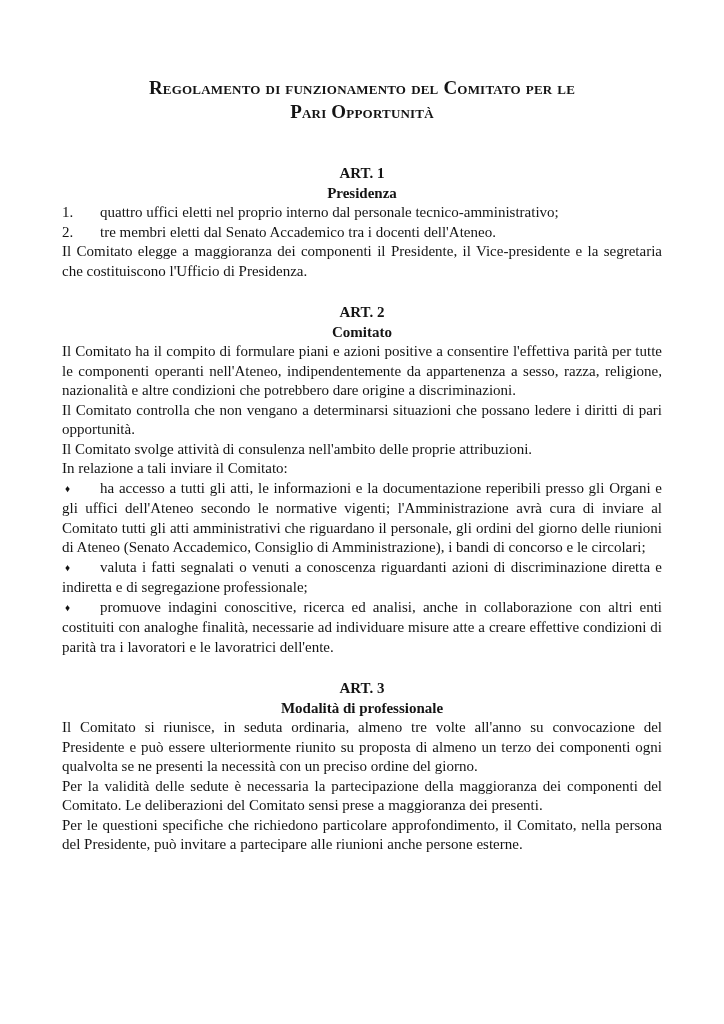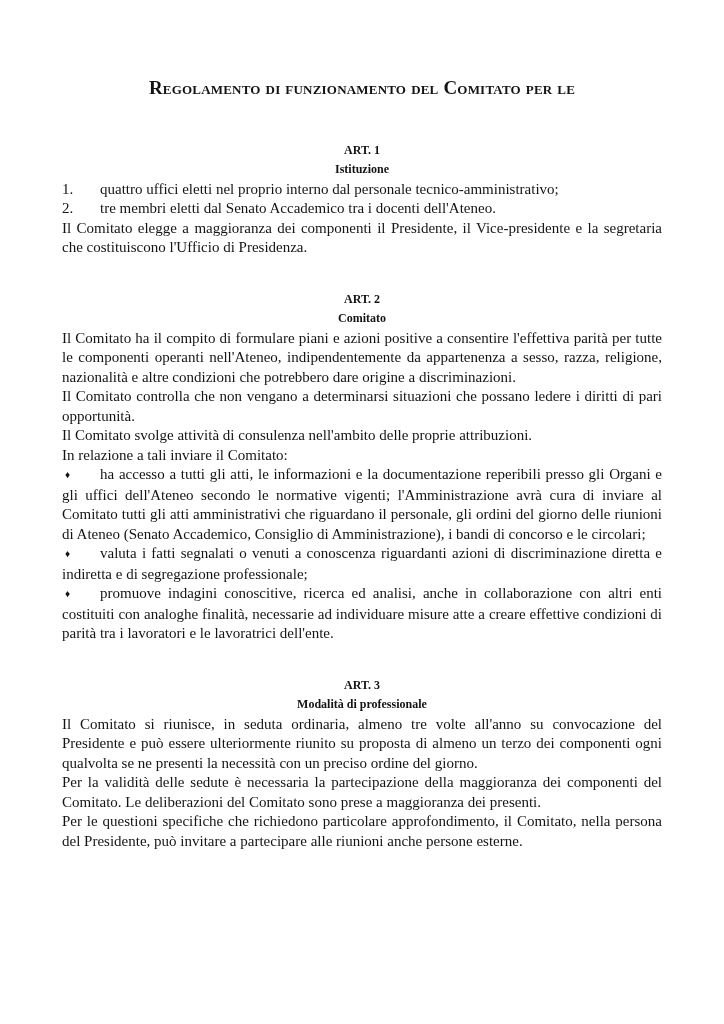--- a/index.html
+++ b/index.html
@@ -29,25 +29,25 @@
     font-weight: bold;
     font-variant: small-caps;
     letter-spacing: 0.2px;
   }
   .doc-title .t-line { display: block; }
   .article { margin: 0; }
   .art-head {
     margin-top: 41px;
     text-align: center;
     font-weight: bold;
-    font-size: 12px;
+    font-size: 15px;
     line-height: 19.5px;
   }
   .art-head.first { margin-top: 41px; }
-  .art-head.later { margin-top: 32px; }
+  .art-head.later { margin-top: 22px; }
   .art-num, .art-name { display: block; }
   p.body-par {
     margin: 0;
     font-size: 15px;
     line-height: 19.5px;
     text-align: justify;
     text-justify: inter-word;
     hyphens: none;
   }
   .marker {
@@ -64,26 +64,27 @@
   }
 </style>
 </head>
 <body>
 
 <div class="page">
   <div class="content">
 
     <h1 class="doc-title">
       <span class="t-line">Regolamento di funzionamento del Comitato per le</span>
+      <span class="t-line">Pari Opportunità</span>
     </h1>
 
     <section class="article">
       <div class="art-head first">
         <span class="art-num">ART. 1</span>
-        <span class="art-name">Istituzione</span>
+        <span class="art-name">Presidenza</span>
       </div>
       <p class="body-par"><span class="marker">1.</span><span>quattro uffici eletti nel proprio interno dal personale tecnico-amministrativo;</span></p>
       <p class="body-par"><span class="marker">2.</span><span>tre membri eletti dal Senato Accademico tra i docenti dell'Ateneo.</span></p>
       <p class="body-par">Il Comitato elegge a maggioranza dei componenti il Presidente, il Vice-presidente e la segretaria che costituiscono l'Ufficio di Presidenza.</p>
     </section>
 
     <section class="article">
       <div class="art-head later">
         <span class="art-num">ART. 2</span>
         <span class="art-name">Comitato</span>
@@ -96,18 +97,18 @@
       <p class="body-par"><span class="marker bullet-glyph">♦</span><span>valuta i fatti segnalati o venuti a conoscenza riguardanti azioni di discriminazione diretta e indiretta e di segregazione professionale;</span></p>
       <p class="body-par"><span class="marker bullet-glyph">♦</span><span>promuove indagini conoscitive, ricerca ed analisi, anche in collaborazione con altri enti costituiti con analoghe finalità, necessarie ad individuare misure atte a creare effettive condizioni di parità tra i lavoratori e le lavoratrici dell'ente.</span></p>
     </section>
 
     <section class="article">
       <div class="art-head later">
         <span class="art-num">ART. 3</span>
         <span class="art-name">Modalità di professionale</span>
       </div>
       <p class="body-par">Il Comitato si riunisce, in seduta ordinaria, almeno tre volte all'anno su convocazione del Presidente e può essere ulteriormente riunito su proposta di almeno un terzo dei componenti ogni qualvolta se ne presenti la necessità con un preciso ordine del giorno.</p>
-      <p class="body-par">Per la validità delle sedute è necessaria la partecipazione della maggioranza dei componenti del Comitato. Le deliberazioni del Comitato sono prese a maggioranza dei presenti.</p>
+      <p class="body-par">Per la validità delle sedute è necessaria la partecipazione della maggioranza dei componenti del Comitato. Le deliberazioni del Comitato sensi prese a maggioranza dei presenti.</p>
       <p class="body-par">Per le questioni specifiche che richiedono particolare approfondimento, il Comitato, nella persona del Presidente, può invitare a partecipare alle riunioni anche persone esterne.</p>
     </section>
 
   </div>
 </div>
 
 </body></html>

